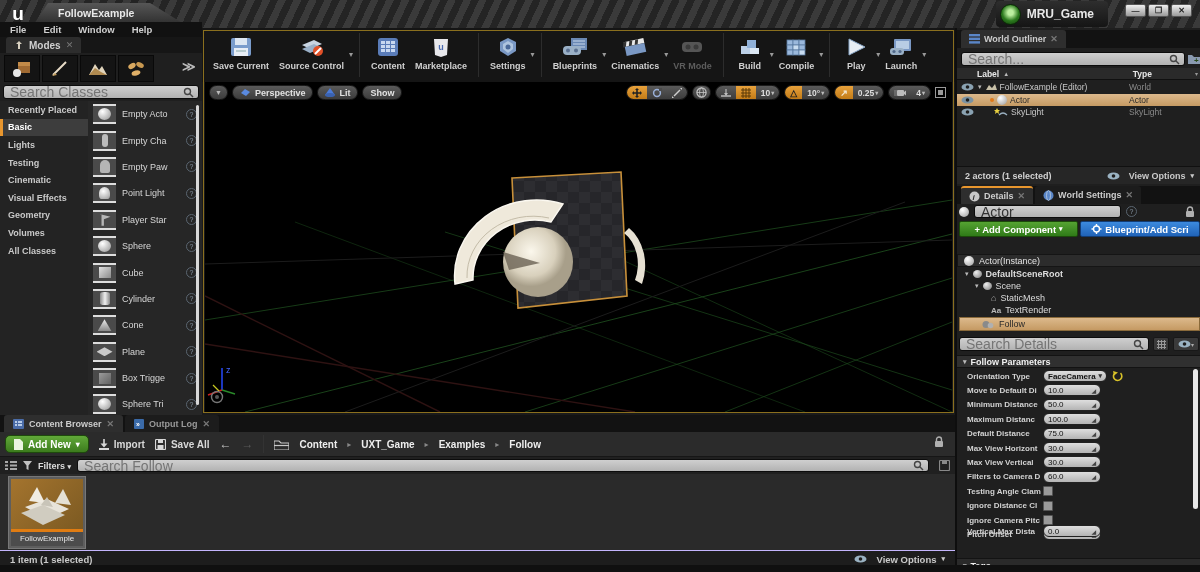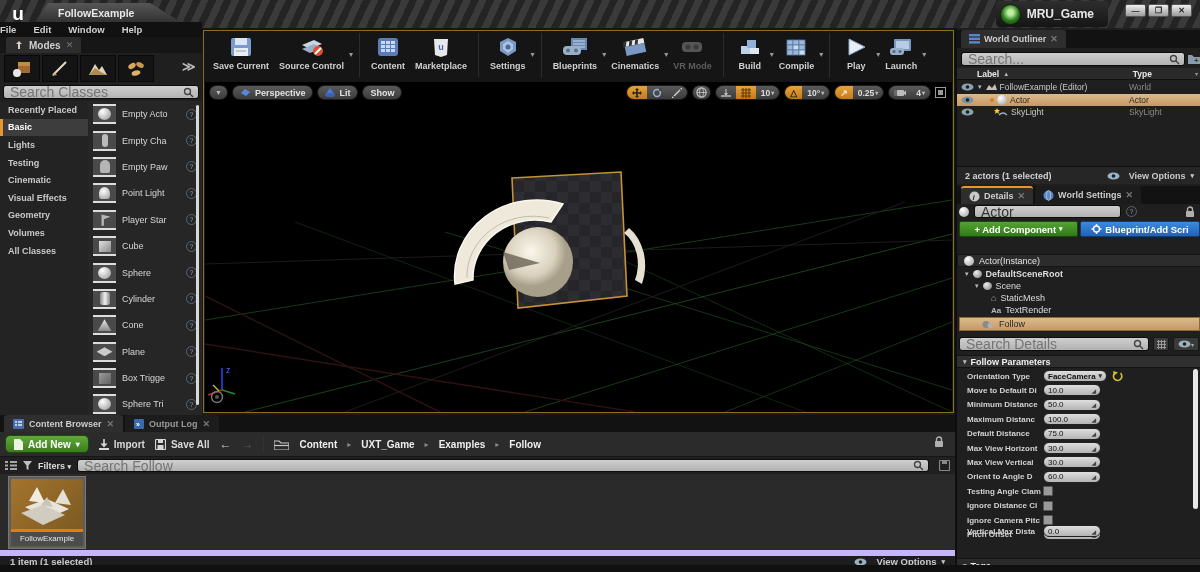--- a/index.html
+++ b/index.html
@@ -9,21 +9,21 @@
   .txt{color:#cfcfcf;font-size:10px;}
   .bold{font-weight:bold;}
 
   
   #titlebar{left:0;top:0;width:1200px;height:28px;
     background:repeating-linear-gradient(115deg,#3a3a3a 0 7px,#242424 7px 14px);}
   #ue-logo{left:6px;top:2px;width:24px;height:24px;color:#fff;font-size:19px;font-weight:bold;text-align:center;line-height:24px;}
   #level-tab{left:34px;top:3px;width:150px;height:21px;background:linear-gradient(#565656,#2f2f2f);
     clip-path:polygon(14px 0,116px 0,150px 100%,0 100%);color:#e8e8e8;font-size:10.5px;font-weight:bold;
     line-height:21px;padding-left:24px;}
-  #menubar{left:0;top:22px;width:202px;height:15px;background:#111;display:flex;align-items:center;gap:17px;}
+  #menubar{left:0;top:22px;width:202px;height:15px;background:#111;display:flex;align-items:center;gap:17px;padding-left:10px;}
   .menu-item{color:#cfcfcf;font-size:9.5px;font-weight:bold;}
   #project-badge{right:92px;top:1px;height:26px;display:flex;align-items:center;gap:6px;background:linear-gradient(#2e2e2e,#151515);border-radius:4px;padding:0 14px 0 4px;}
   #project-icon{width:21px;height:21px;border-radius:50%;background:radial-gradient(circle at 50% 40%,#bdf0a0 0 18%,#2c7a1e 55%,#0e3a08 100%);border:1px solid #0a2a06;}
   #project-title{color:#e8e8e8;font-size:12px;font-weight:bold;}
   .winbtn{width:21px;height:13px;background:linear-gradient(#efefef,#9a9a9a);border:1px solid #555;border-radius:2px;
     color:#222;font-size:8px;line-height:11px;text-align:center;font-weight:bold;}
   #winbtns{right:8px;top:4px;display:flex;gap:2px;}
 
   
   #left-panel{left:0;top:37px;width:202px;height:378px;background:#1f1f1f;}
@@ -93,21 +93,21 @@
   .crumb-sep{color:#888;font-size:8px;}
   #cb-lock{position:absolute;right:10px;top:21px;}
   #cb-filterrow{left:0;top:42px;width:955px;height:17px;background:#202020;display:flex;align-items:center;gap:6px;padding:0 5px;}
   #filters-label{color:#ddd;font-size:9px;font-weight:bold;}
   #cb-search{flex:1;height:13px;margin-right:4px;}
   #asset-area{left:0;top:59px;width:955px;height:76px;background:#2a2a2a;}
   #asset-tile{left:8px;top:2px;width:78px;height:73px;background:#5e5e5e;border:1px solid #777;padding:2px;}
   #asset-thumb{width:72px;height:50px;background:linear-gradient(135deg,#a4742e,#7c5a22);position:relative;overflow:hidden;}
   #asset-bar{width:72px;height:3px;background:#e07c12;}
   #asset-label{width:72px;height:14px;background:#4c4c4c;color:#e6e6e6;font-size:8px;text-align:center;line-height:14px;}
-  #cb-status{left:0;top:135px;width:955px;height:17px;background:#1d1d1d;display:flex;align-items:center;justify-content:space-between;padding:0 10px;border-top:6px solid #c4b5fd;}
+  #cb-status{left:0;top:135px;width:955px;height:17px;background:#1d1d1d;display:flex;align-items:center;justify-content:space-between;padding:0 10px;border-top:1px solid #c4b5fd;}
   #cb-status .left{color:#c9c9c9;font-size:9.5px;font-weight:bold;}
   .view-opts{display:flex;align-items:center;gap:5px;color:#c9c9c9;font-size:9.5px;font-weight:bold;}
 
   
   #right-panel{left:955px;top:28px;width:245px;height:544px;background:#1f1f1f;border-left:2px solid #0e0e0e;}
   .rp-tabrow{position:absolute;left:0;width:245px;height:18px;background:#121212;display:flex;gap:2px;padding-left:4px;}
   .rp-tab{display:flex;align-items:center;gap:4px;padding:0 8px;height:18px;border-radius:3px 3px 0 0;font-size:9px;font-weight:bold;color:#ccc;background:#1c1c1c;}
   .rp-tab.sel{background:#2e2e2e;border-top:2px solid #e8962e;}
   .rp-tab.sel2{background:#2e2e2e;}
   #wo-search{left:4px;top:24px;width:224px;}
@@ -267,30 +267,30 @@
         </div>
       <div class="item-row">
           <div class="thumb">
             <div class="shp flag"></div>
           </div>
           <div class="item-label">Player Star</div>
           <div class="qmark">?</div>
         </div>
       <div class="item-row">
           <div class="thumb">
+            <div class="shp sphere"></div>
+          </div>
+          <div class="item-label">Sphere</div>
+          <div class="qmark">?</div>
+        </div>
+      <div class="item-row">
+          <div class="thumb">
             <div class="shp cube"></div>
           </div>
           <div class="item-label">Cube</div>
-          <div class="qmark">?</div>
-        </div>
-      <div class="item-row">
-          <div class="thumb">
-            <div class="shp sphere"></div>
-          </div>
-          <div class="item-label">Sphere</div>
           <div class="qmark">?</div>
         </div>
       <div class="item-row">
           <div class="thumb">
             <div class="shp cyl"></div>
           </div>
           <div class="item-label">Cylinder</div>
           <div class="qmark">?</div>
         </div>
       <div class="item-row">
@@ -1027,21 +1027,21 @@
         </div>
     </div>
     <div class="prop-row" style="top:427.4px">
       <span class="plabel">Max View Vertical</span>
       <div class="pill num">
           <span>30.0</span>
           <span class="exp">◢</span>
         </div>
     </div>
     <div class="prop-row" style="top:441.8px">
-      <span class="plabel">Orient to Angle D</span>
+      <span class="plabel">Filters to Camera D</span>
       <div class="pill num">
           <span>60.0</span>
           <span class="exp">◢</span>
         </div>
     </div>
     <div class="prop-row" style="top:456.2px">
       <span class="plabel">Testing Angle Clam</span>
       <div class="checkbox"></div>
     </div>
     <div class="prop-row" style="top:470.6px">

